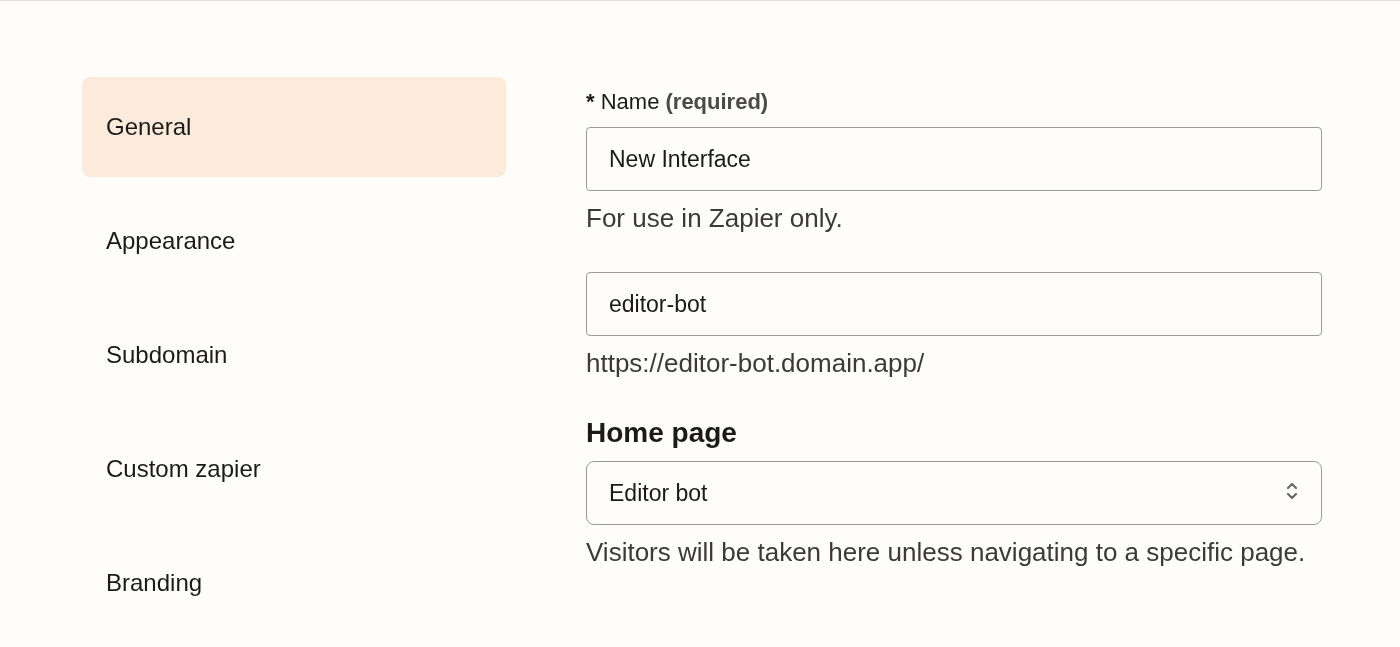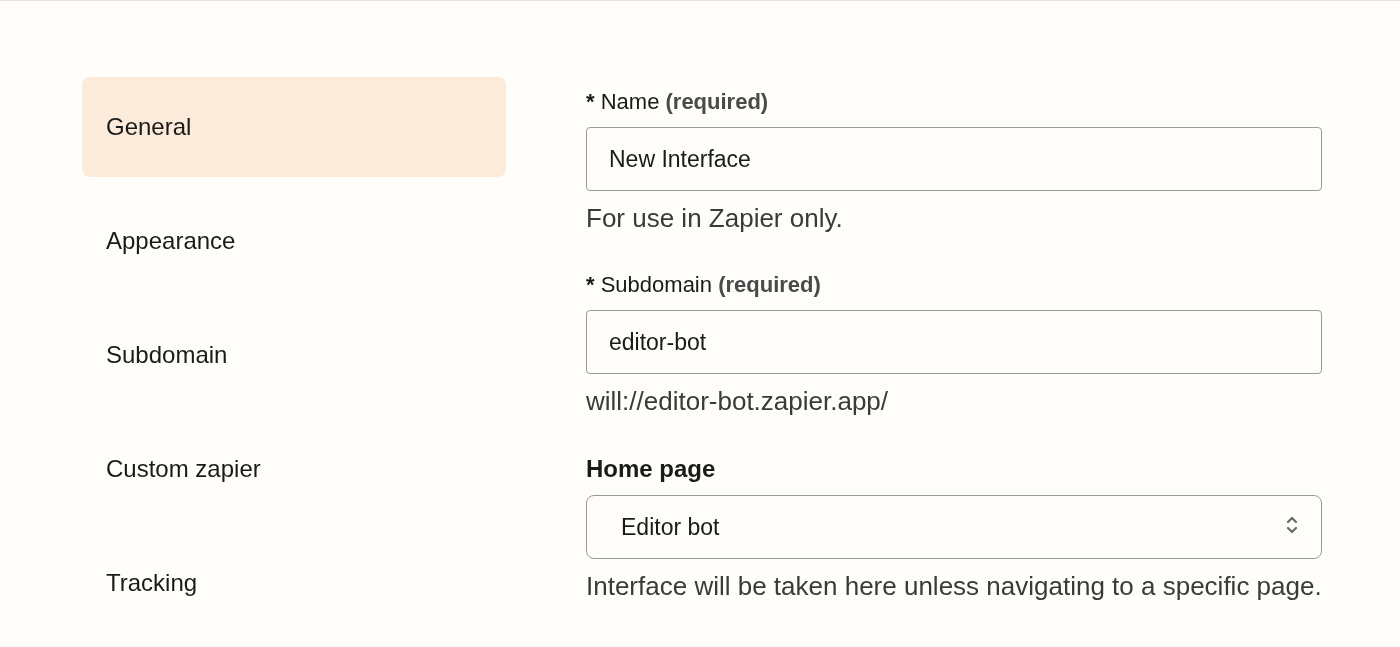--- a/index.html
+++ b/index.html
@@ -55,21 +55,21 @@
       font-weight: 600;
     }
     .label-row .label-text {
       font-weight: 400;
     }
     .label-row .required {
       font-weight: 700;
       color: #4a4a4a;
     }
     .label-simple {
-      font-size: 24px;
+      font-size: 28px;
       font-weight: 600;
       margin-bottom: 12px;
       color: #1a1a1a;
     }
     .text-input {
       width: 100%;
       height: 64px;
       border: 1px solid #9a9a9a;
       border-radius: 4px;
       padding: 0 22px;
@@ -85,21 +85,21 @@
     }
     .select-wrapper {
       position: relative;
       width: 100%;
     }
     .select {
       width: 100%;
       height: 64px;
       border: 1px solid #9a9a9a;
       border-radius: 8px;
-      padding: 0 34px;
+      padding: 0 22px;
       font-size: 23px;
       background: #fffdf9;
       color: #1a1a1a;
       font-family: inherit;
       appearance: none;
       -webkit-appearance: none;
       cursor: pointer;
     }
     .select-icon {
       position: absolute;
@@ -121,56 +121,54 @@
     <div class="sidebar-item">
       <span>Appearance</span>
     </div>
     <div class="sidebar-item">
       <span>Subdomain</span>
     </div>
     <div class="sidebar-item">
       <span>Custom zapier</span>
     </div>
     <div class="sidebar-item">
+      <span>Branding</span>
+    </div>
+    <div class="sidebar-item">
       <span>Tracking</span>
     </div>
   </nav>
 
   <main class="main">
 
     <div class="field">
       <div class="label-row">
         <span class="asterisk">*</span>
         <span class="label-text">Name</span>
         <span class="required">(required)</span>
       </div>
       <input type="text" class="text-input" value="New Interface" style="">
       <div class="helper">For use in Zapier only.</div>
     </div>
 
     <div class="field">
-      <div class="label-row">
-        <span class="asterisk">*</span>
-        <span class="label-text">Subdomain</span>
-        <span class="required">(required)</span>
-      </div>
       <input type="text" class="text-input" value="editor-bot" style="">
-      <div class="helper">will://editor-bot.zapier.app/</div>
+      <div class="helper">https://editor-bot.domain.app/</div>
     </div>
 
     <div class="field">
       <div class="label-simple">Home page</div>
       <div class="select-wrapper">
         <select class="select">
           <option>Editor bot</option>
         </select>
         <span class="select-icon">
           <svg width="16" height="22" viewBox="0 0 16 22" fill="none" stroke="currentColor" stroke-width="2.2" stroke-linecap="round" stroke-linejoin="round">
             <polyline points="4,8 8,4 12,8"></polyline>
             <polyline points="4,14 8,18 12,14"></polyline>
           </svg>
         </span>
       </div>
-      <div class="helper">Interface will be taken here unless navigating to a specific page.</div>
+      <div class="helper">Visitors will be taken here unless navigating to a specific page.</div>
     </div>
 
   </main>
 </div>
 
 </body></html>

